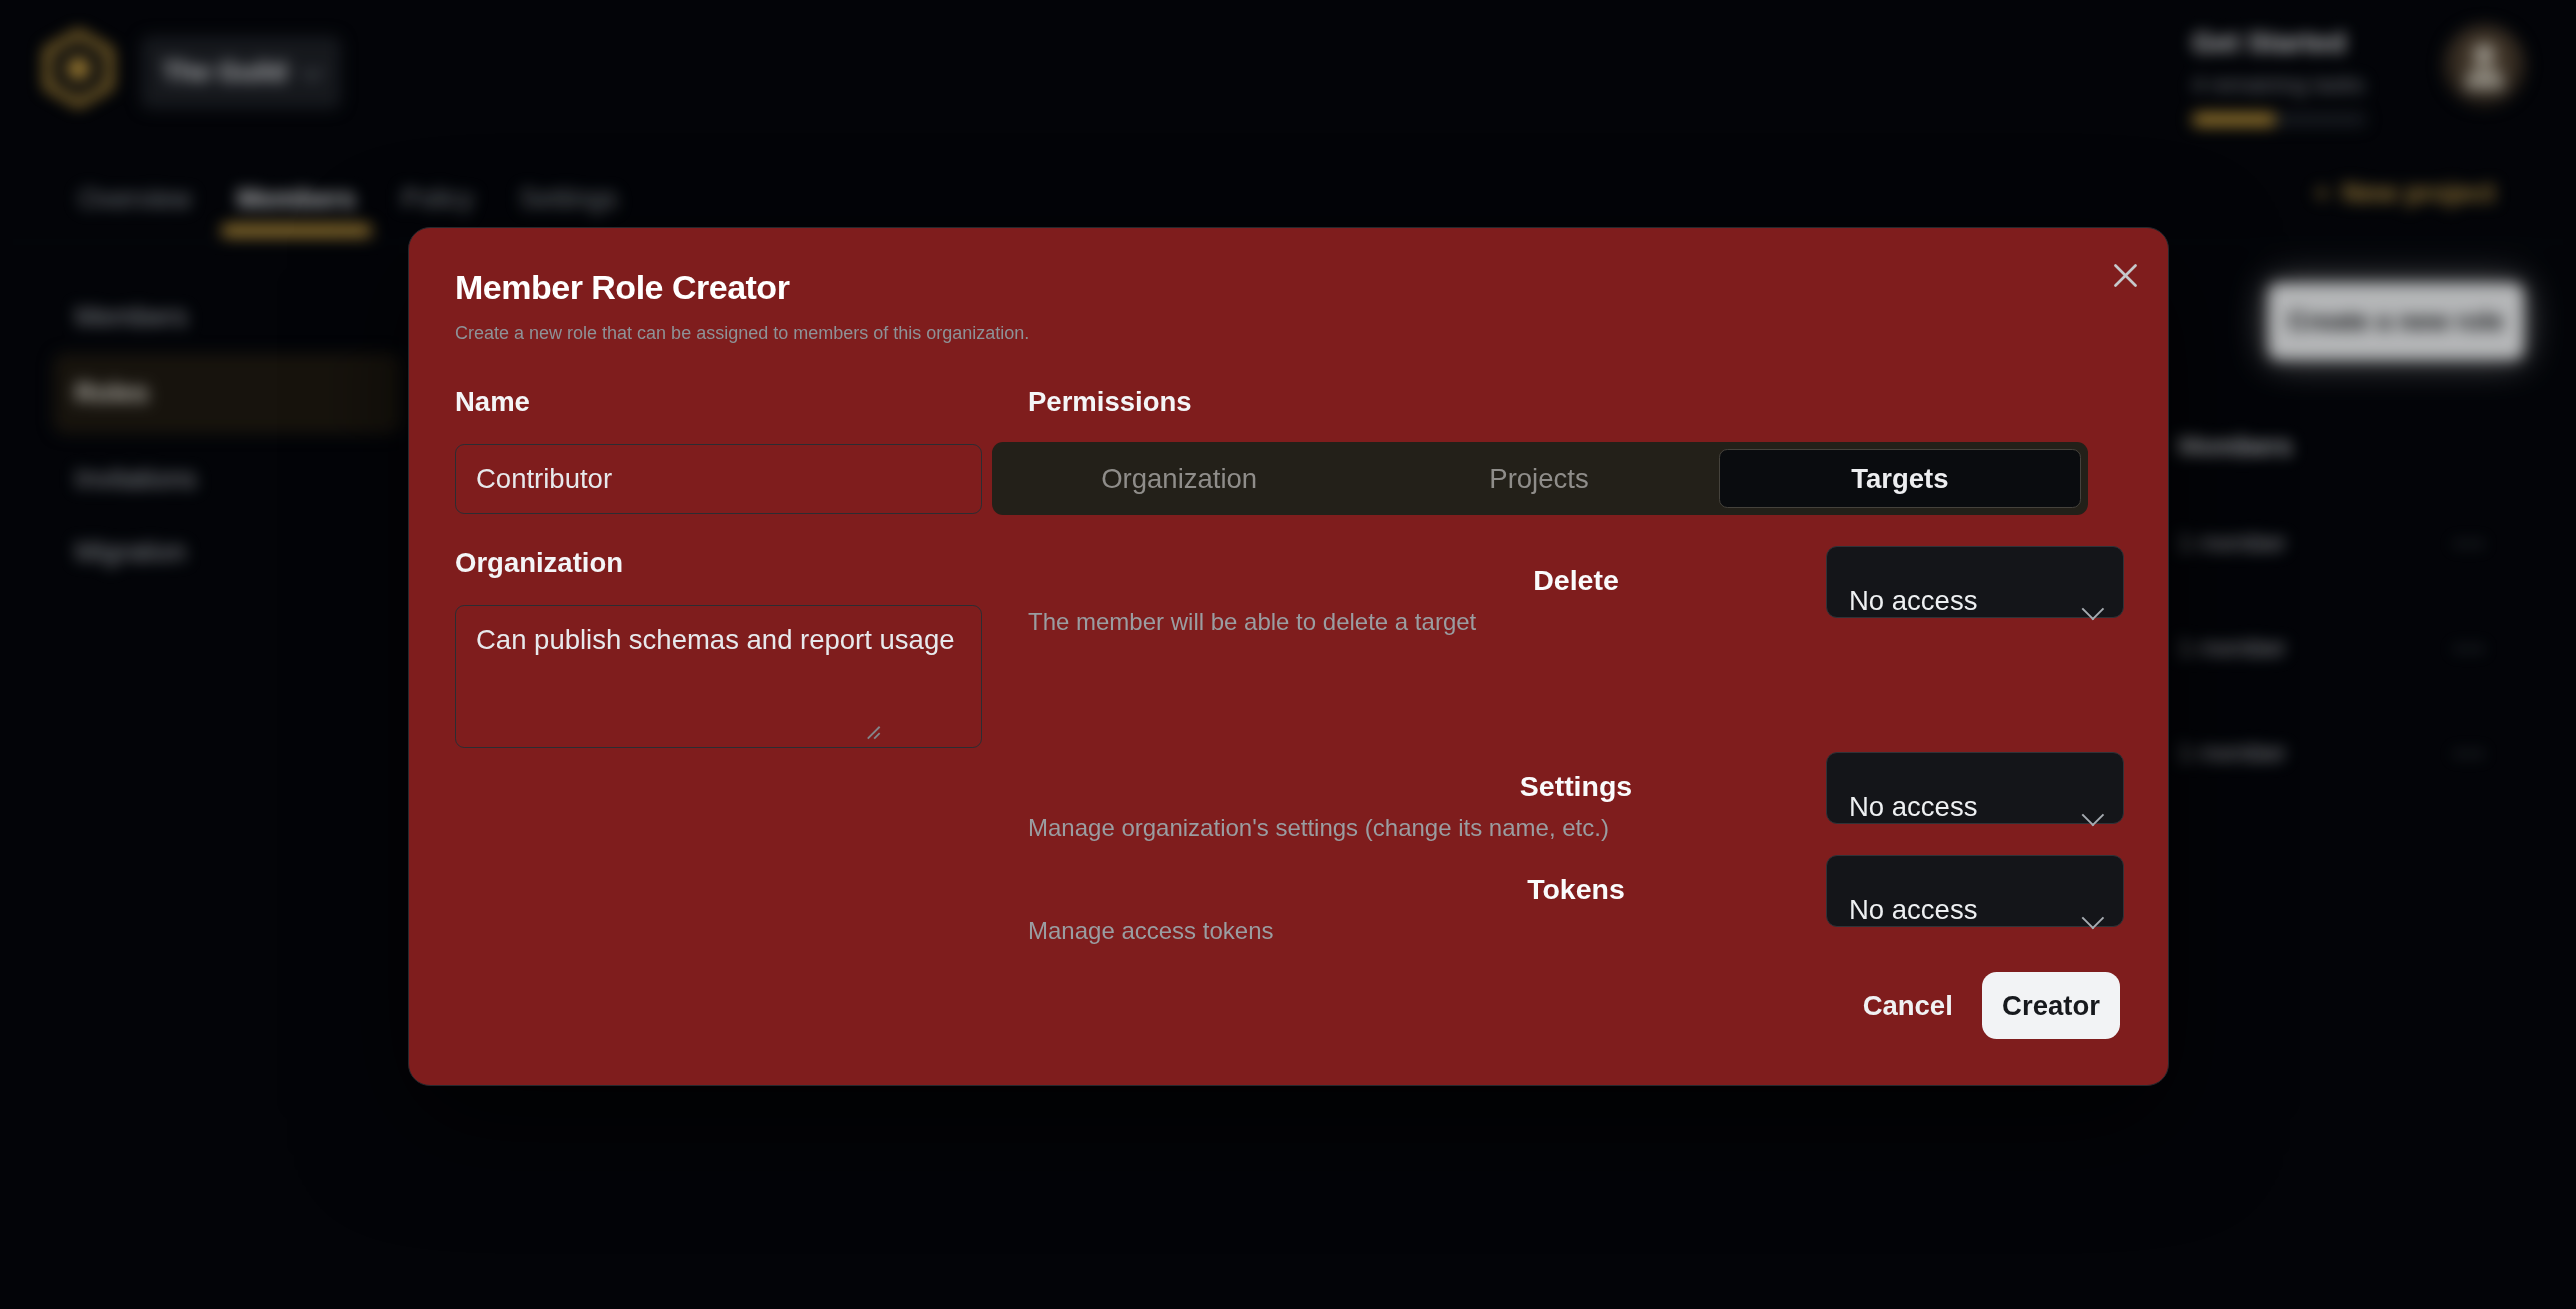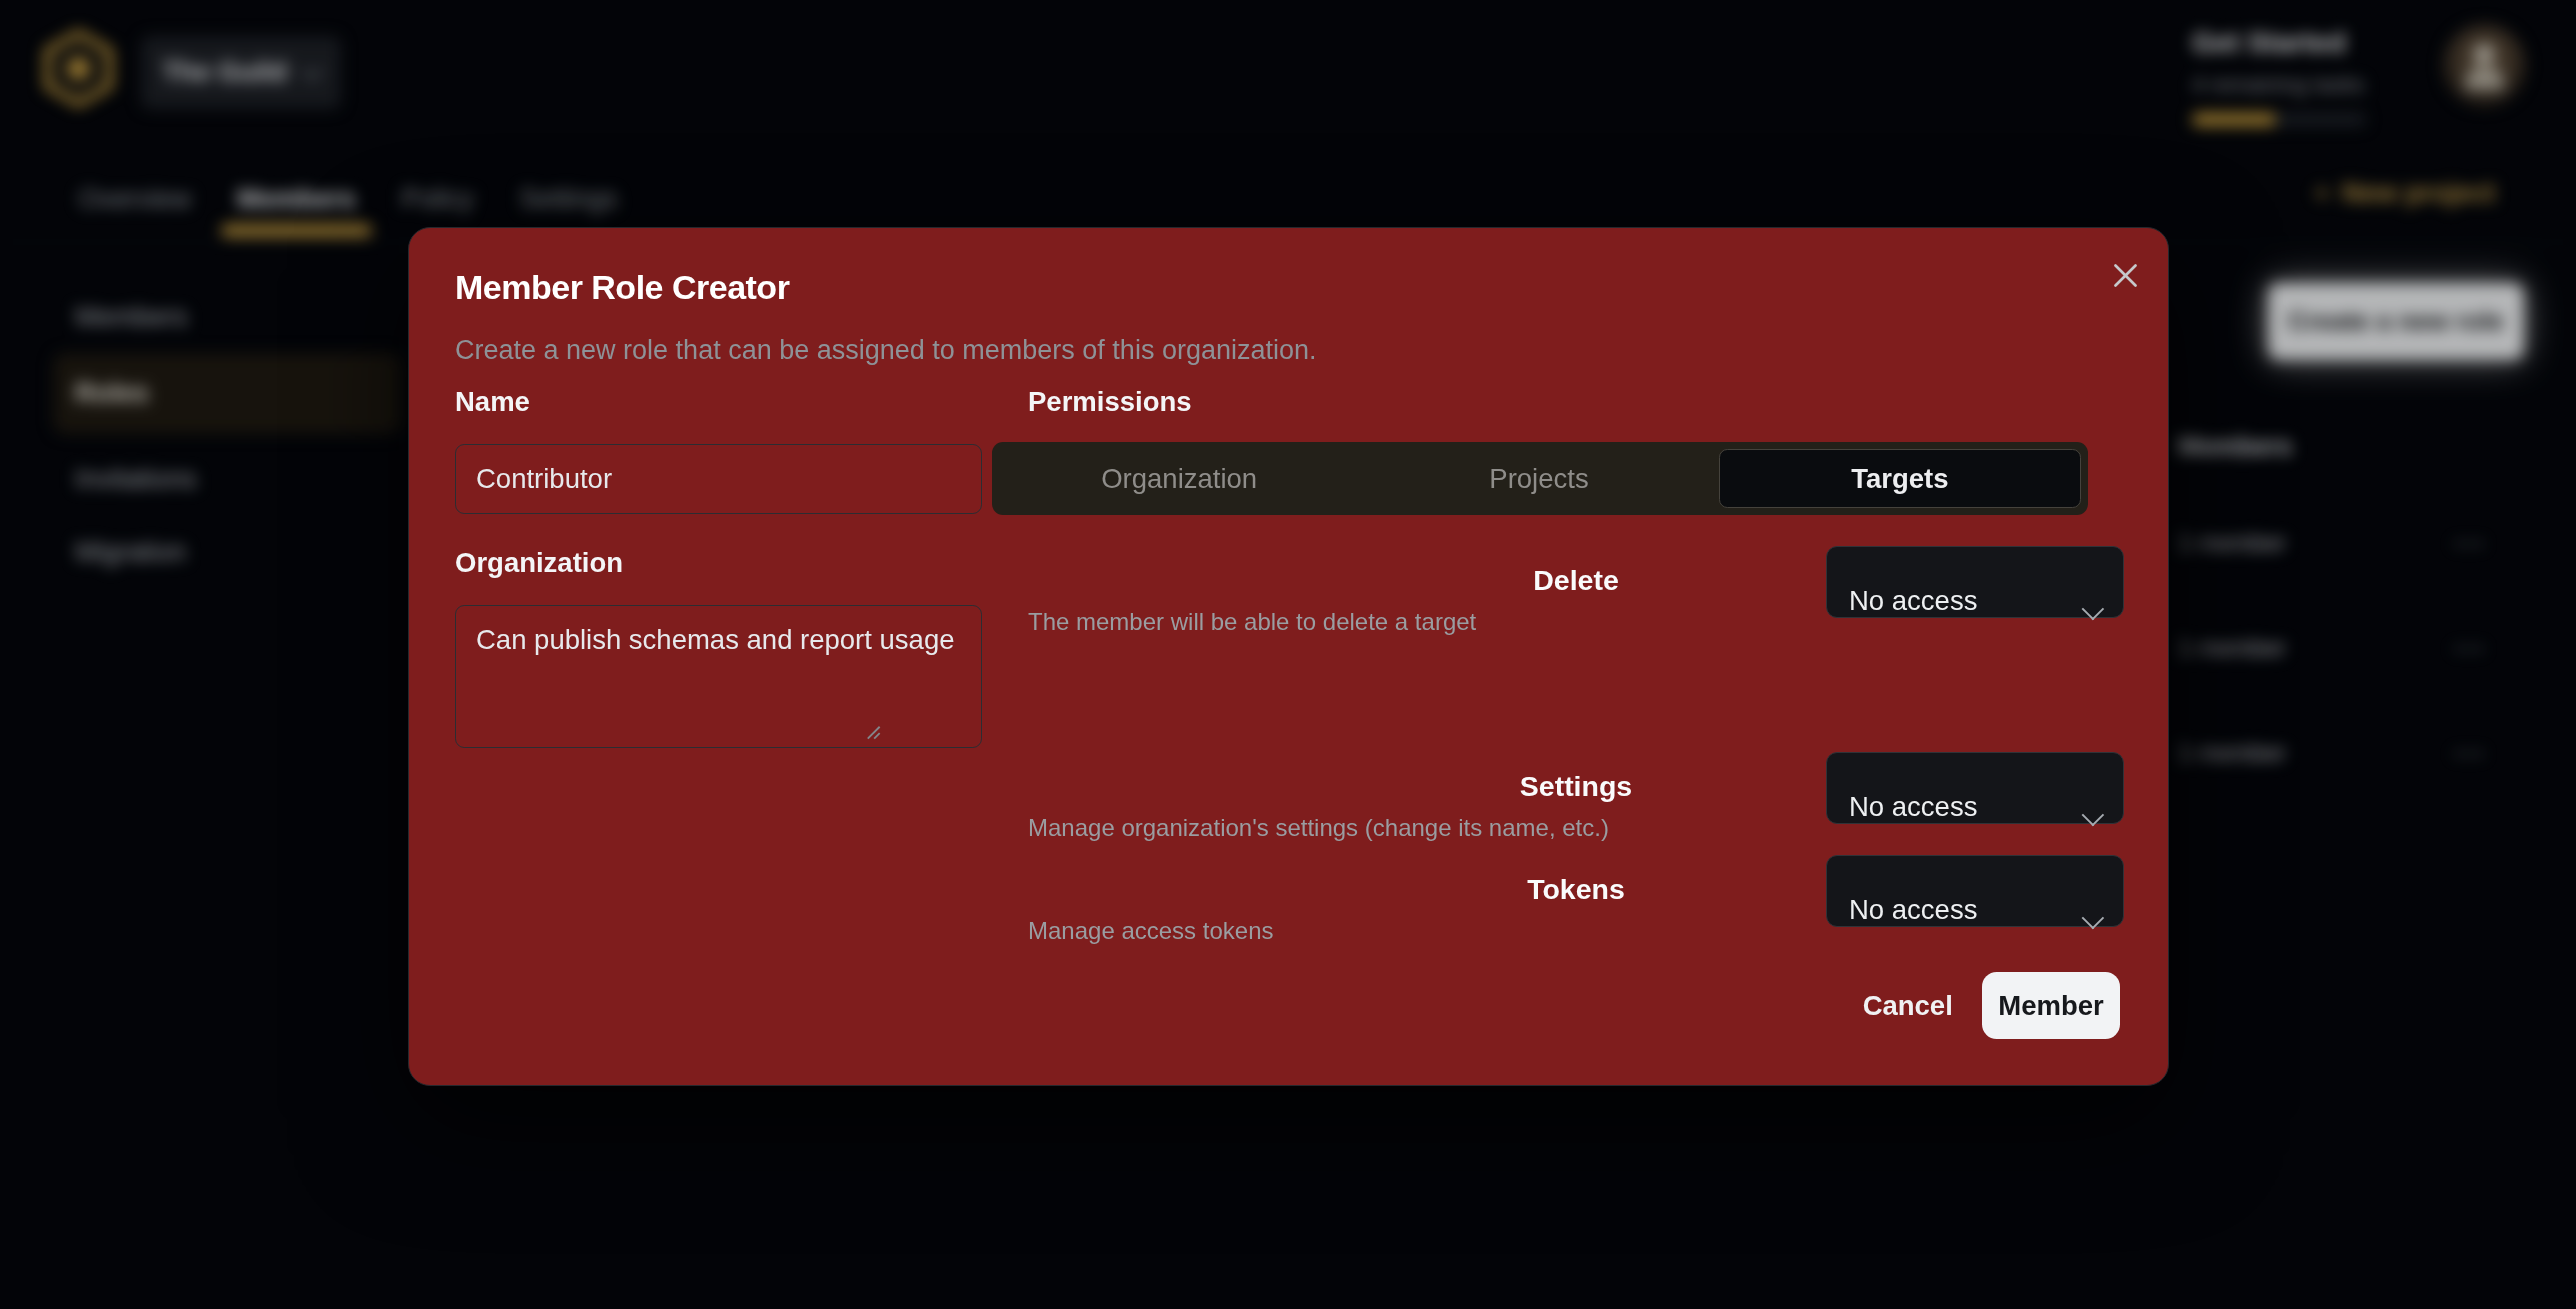--- a/index.html
+++ b/index.html
@@ -64,21 +64,21 @@
   .rp-row .lbl{color:#c2c6cc;font-size:24px;}
   .rp-row .menu{color:#9aa0a6;font-size:33px;letter-spacing:1.8px;}
 
   
   .modal{position:absolute;left:408px;top:227px;width:1761px;height:859px;box-sizing:border-box;
     background:#7f1d1d;border:1.8px solid #26282d;border-radius:22px;
     box-shadow:0 37px 110px rgba(0,0,0,.7);color:#f2f3f5;}
   .close-btn{position:absolute;left:1693px;top:24px;width:46px;height:46px;display:flex;
     align-items:center;justify-content:center;cursor:pointer;}
   .m-title{position:absolute;left:46px;top:40px;font-size:34px;font-weight:700;letter-spacing:-0.5px;color:#fff;}
-  .m-sub{position:absolute;left:46px;top:107px;font-size:27px;color:#8e9297;}
+  .m-sub{position:absolute;left:46px;top:95px;font-size:18px;color:#8e9297;}
 
   .f-label{position:absolute;font-size:27.5px;font-weight:600;color:#f4f5f7;}
   .name-input{position:absolute;left:46px;top:216px;width:527px;height:70px;box-sizing:border-box;
     background:transparent;border:1.8px solid #2b2d32;border-radius:9.2px;color:#e7e9ec;
     font-size:27.5px;font-family:inherit;padding:0 20px;outline:none;}
   .desc-wrap{position:absolute;left:46px;top:377px;width:431px;height:143px;}
   .desc-input{width:527px;height:143px;box-sizing:border-box;background:transparent;
     border:1.8px solid #2b2d32;border-radius:9.2px;color:#e7e9ec;font-size:27.5px;font-family:inherit;
     padding:14.7px 20px;outline:none;resize:none;line-height:1.35;}
   .resize-handle{position:absolute;right:4.6px;bottom:7.3px;}
@@ -262,17 +262,17 @@
       <div class="p-title">Tokens</div>
       <div class="p-desc">Manage access tokens</div>
       <div class="p-select" role="combobox">
         <span class="val">No access</span>
         <span class="chev"></span>
       </div>
     </div>
 
     <div class="modal-footer">
       <button class="cancel-btn">Cancel</button>
-      <button class="submit-btn">Member</button>
+      <button class="submit-btn">Creator</button>
     </div>
   </div>
 </div>
 
 
 </body></html>

